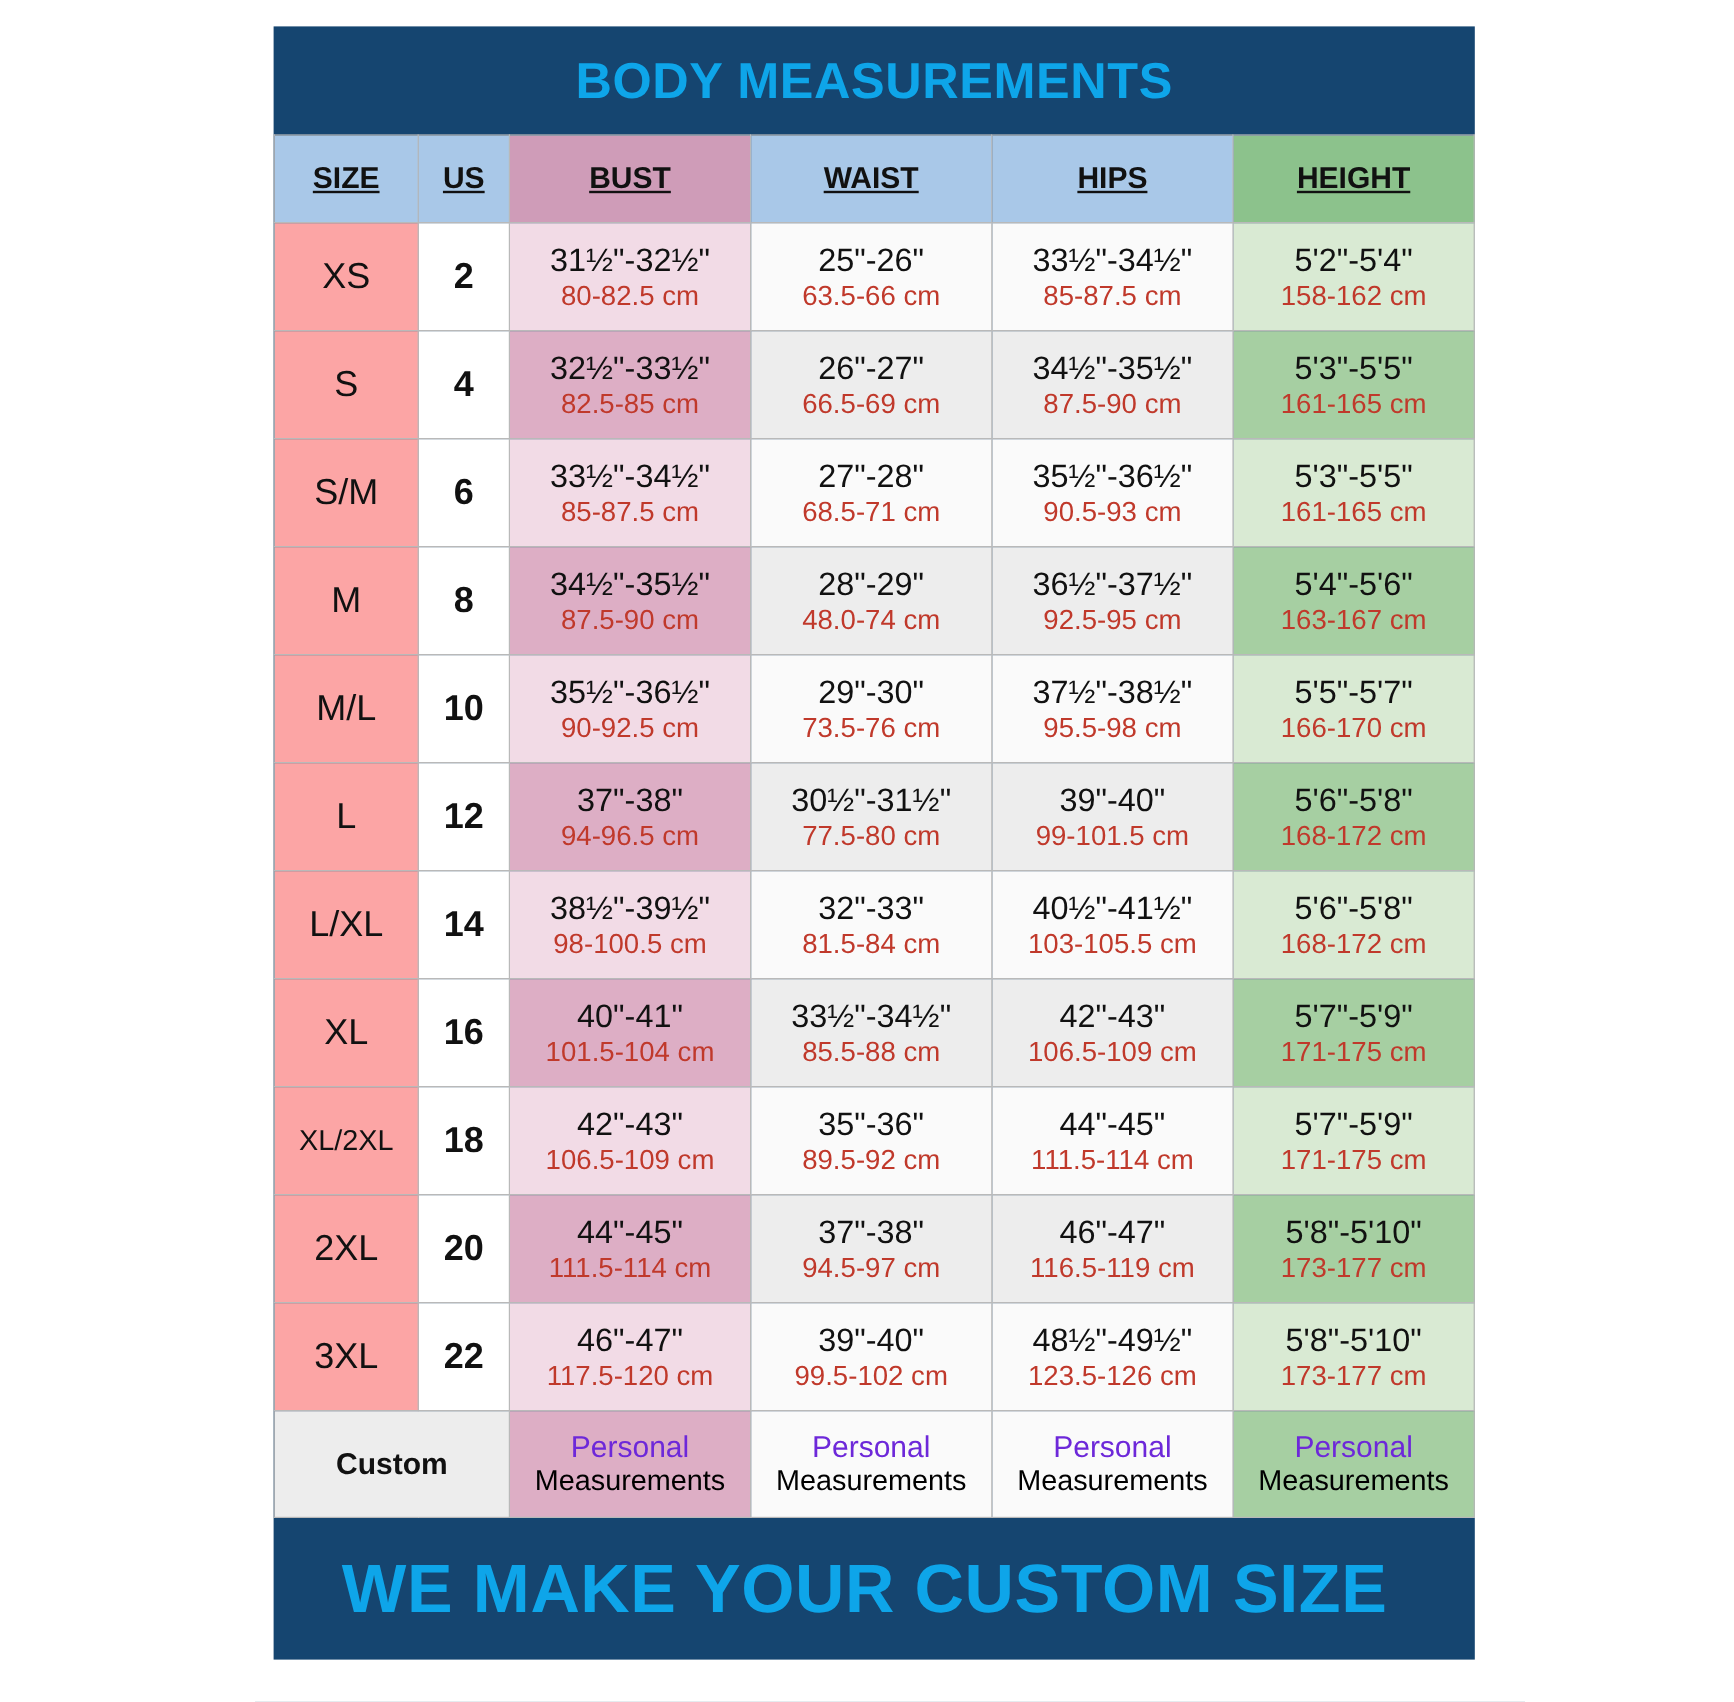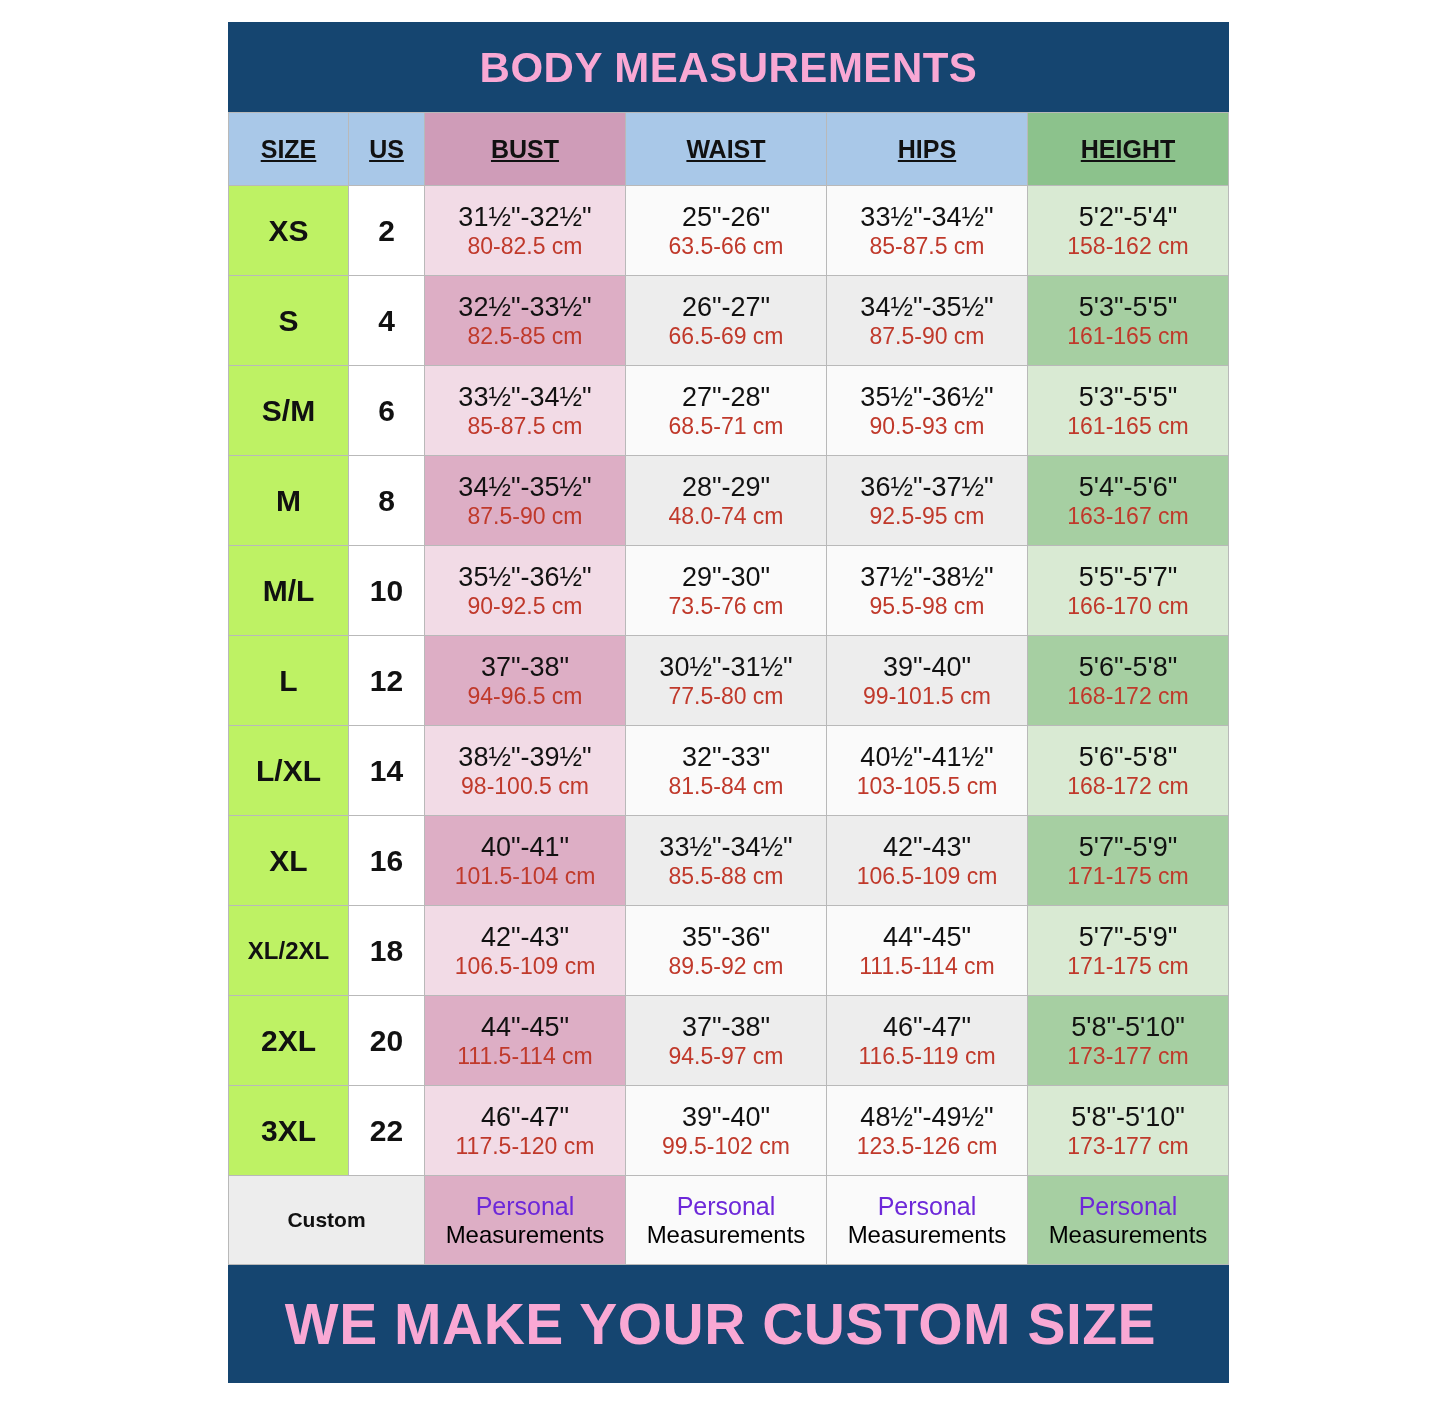--- a/index.html
+++ b/index.html
@@ -17,21 +17,21 @@
   }
   .chart-wrap {
     position: absolute;
     left: 228px;
     top: 22px;
     width: 1001px;
     background: #154570;
     box-sizing: border-box;
   }
   .banner {
-    color: #f9a8d4;
+    color: #0ea5e9;
     text-align: center;
     font-weight: bold;
     letter-spacing: 0.5px;
   }
   .banner-top {
     font-size: 42px;
     padding: 22px 0 20px 0;
   }
   .banner-bottom {
     font-size: 57px;
@@ -64,23 +64,23 @@
   th.h-size, th.h-us { background: #a9c8e8; }
   th.h-bust { background: #cf9cb8; margin-left: 14px; }
   th.h-waist, th.h-hips { background: #a9c8e8; }
   th.h-height { background: #8cc28c; }
 
   
   tbody td {
     height: 89px;
   }
   td.size-cell {
-    background: #bef264;
+    background: #fca5a5;
     font-size: 30px;
-    font-weight: bold;
+    font-weight: normal;
     color: #111111;
   }
   td.size-cell.small { font-size: 24px; }
   td.us-cell {
     background: #ffffff;
     font-size: 30px;
     font-weight: bold;
     color: #111111;
   }
   td.meas {
@@ -101,21 +101,21 @@
   td.bust-dark  { background: #ddaec5; }
   td.bust-light { background: #f2dbe6; }
   td.plain-dark  { background: #ededed; }
   td.plain-light { background: #fafafa; }
   td.height-dark  { background: #a6cfa2; }
   td.height-light { background: #d9ead3; }
 
   tr.custom-row td { height: 88px; }
   td.custom-label {
     background: #ededed;
-    font-size: 21px;
+    font-size: 25px;
     font-weight: bold;
     color: #111111;
   }
   td.custom-cell .p1 {
     display: block;
     font-size: 25px;
     color: #6d28d9;
   }
   td.custom-cell .p2 {
     display: block;

